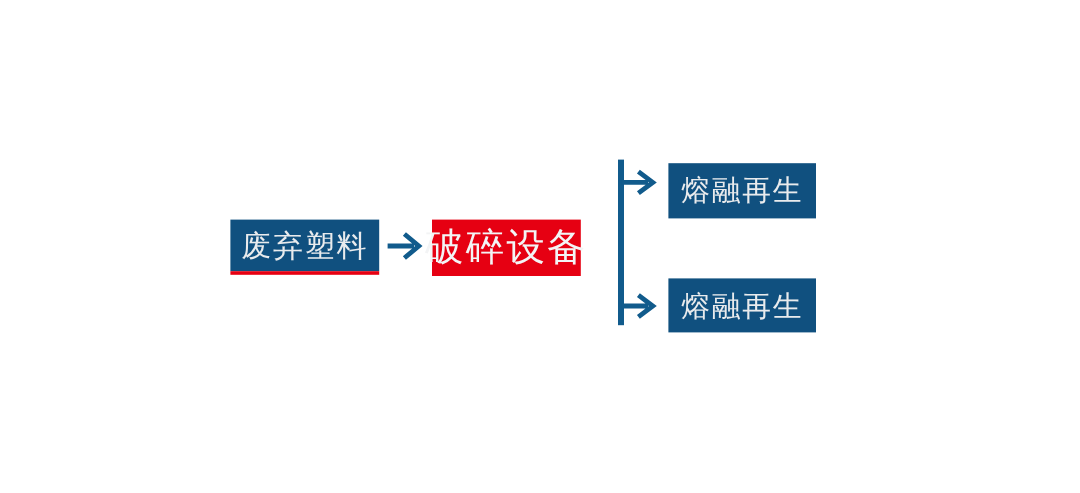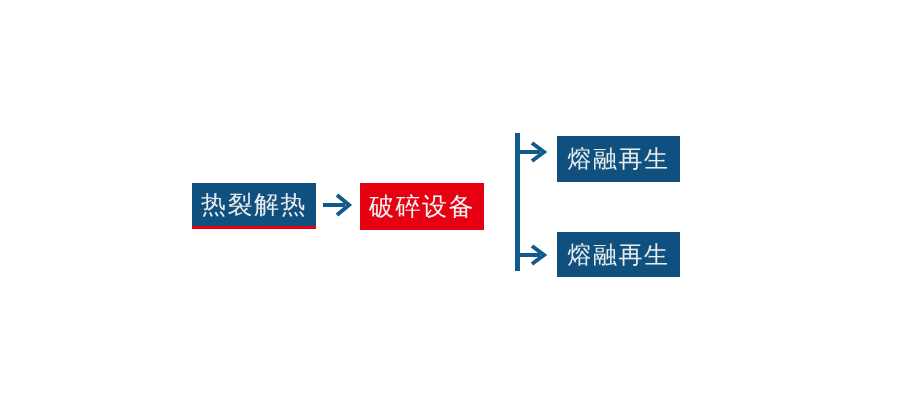--- a/index.html
+++ b/index.html
@@ -51,21 +51,21 @@
     width: 124px;
     height: 3px;
     background: #e60012;
   }
   
   #node-process {
     left: 360px;
     top: 183px;
     width: 124px;
     height: 47px;
-    font-size: 25px;
+    font-size: 32px;
   }
   
   #arrow-main {
     position: absolute;
     left: 322px;
     top: 192px;
     width: 34px;
     height: 26px;
   }
   
@@ -101,21 +101,21 @@
     height: 45px;
     font-size: 24px;
   }
 </style>
 </head>
 <body>
 
 <div class="canvas">
 
   <div class="node node-blue" id="node-source">
-    <span>热裂解热</span>
+    <span>废弃塑料</span>
   </div>
   <div id="source-underline"></div>
 
   <div id="arrow-main">
     <svg width="34" height="26" viewBox="0 0 34 26" xmlns="http://www.w3.org/2000/svg">
       <path d="M1 13 H23 M15 3 L27 13 L15 23" stroke="#115b8c" stroke-width="4" fill="none" stroke-linecap="butt" stroke-linejoin="miter"></path>
     </svg>
   </div>
 
   <div class="node node-red" id="node-process">

